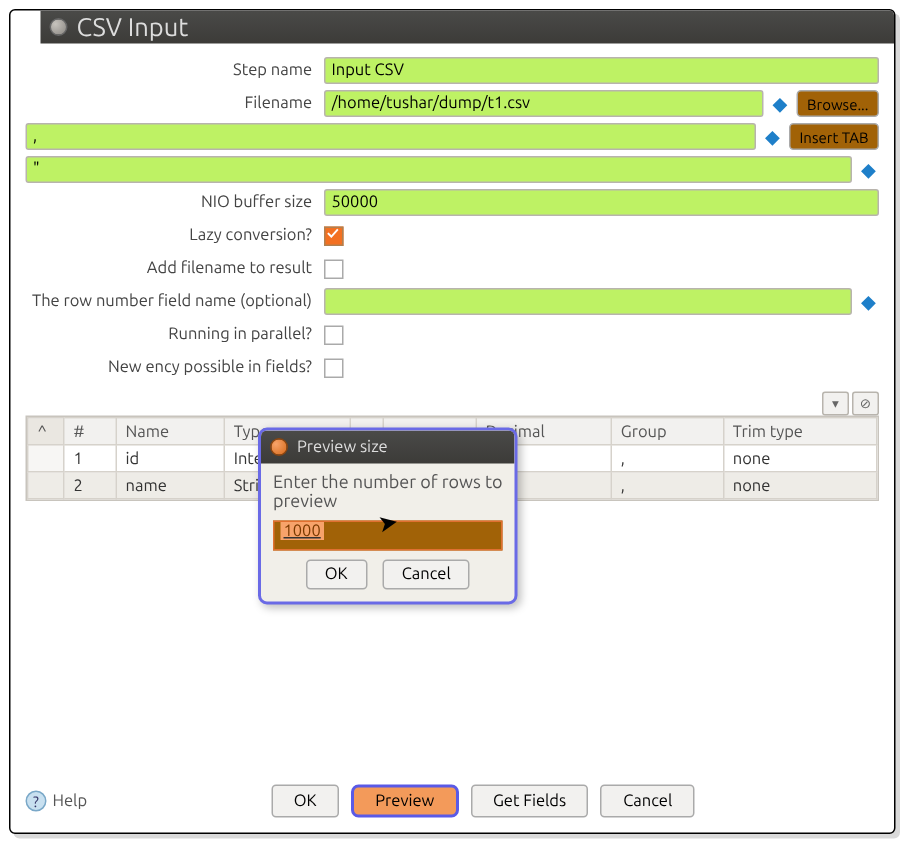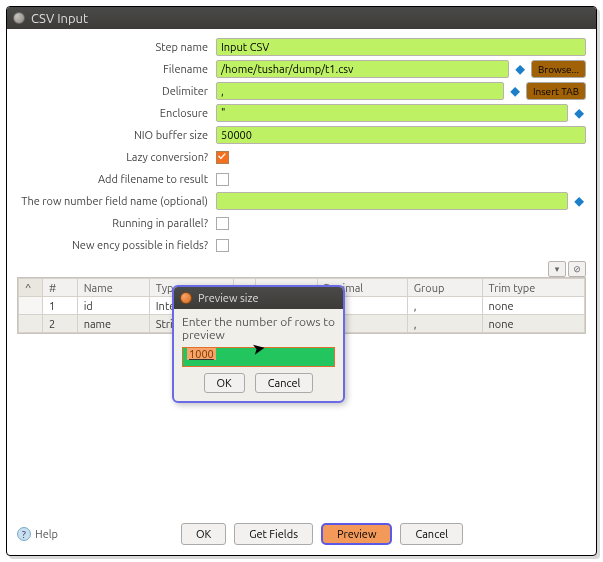--- a/index.html
+++ b/index.html
@@ -1,18 +1,18 @@
 <!DOCTYPE html>
 <html><head>
 <meta charset="utf-8">
 <style>
 * { box-sizing: border-box; margin: 0; padding: 0; font-family: "Ubuntu", "Segoe UI", sans-serif; }
 body { background: #fff; width: 603px; height: 562px; position: relative; overflow: hidden; font-size: 11px; color: #333; }
 .frame { position: absolute; top: 6px; left: 6px; right: 6px; bottom: 6px; border: 1px solid #000; border-radius: 4px; box-shadow: 3px 3px 0 rgba(0,0,0,0.15); background: #fff; overflow: hidden; }
-.titlebar { height: 22px; background: linear-gradient(#4a4a48,#3c3b38); display: flex; align-items: center; padding: 0 6px; gap: 6px; color: #ddd; font-size: 13px; }
+.titlebar { height: 22px; background: linear-gradient(#4a4a48,#3c3b38); display: flex; align-items: center; padding: 0 6px; gap: 6px; color: #ddd; font-size: 17px; margin-left: 20px; }
 .titlebar .dot { width: 12px; height: 12px; border-radius: 50%; background: radial-gradient(circle at 30% 30%, #c7c3bd, #8a8782); border: 1px solid #666; }
 .form { padding: 8px 10px 4px 10px; display: flex; flex-direction: column; gap: 2px; }
 .row { display: flex; align-items: center; gap: 4px; height: 20px; }
 .row label { width: 195px; text-align: right; color: #444; font-size: 11px; padding-right: 4px; }
 .row input[type=text] { flex: 1; border: 1px solid #b8b4ad; border-radius: 2px; height: 18px; padding: 0 4px; font-size: 11px; background: #bef264; }
 .row .diamond { width: 14px; text-align: center; color: #1e7fc9; font-size: 12px; font-weight: bold; }
 .row .btn { border: 1px solid #aaa; border-radius: 3px; background: #a16207; height: 18px; padding: 0 6px; font-size: 10px; }
 .chk { width: 13px; height: 13px; border: 1px solid #b08050; background: #fff; display: inline-block; position: relative; }
 .chk.checked { background: #f37021; }
 .chk.checked::after { content: "✓"; position: absolute; top: -2px; left: 1px; color: #fff; font-size: 11px; font-weight: bold; }
@@ -30,21 +30,21 @@
 .footer .help { display: flex; align-items: center; gap: 4px; color: #555; font-size: 11px; }
 .footer .help .q { width: 14px; height: 14px; border-radius: 50%; background: #c8e0f0; border: 1px solid #7aa8c8; color: #336; font-size: 10px; display: flex; align-items: center; justify-content: center; }
 .footer .btns { flex: 1; display: flex; justify-content: center; gap: 8px; }
 .fbtn { border: 1px solid #aaa; border-radius: 3px; background: #f2f1ef; height: 22px; padding: 0 14px; font-size: 11px; }
 .fbtn.hl { background: #f39a5a; border: 2px solid #5a5ae6; border-radius: 5px; }
 .modal { position: absolute; top: 278px; left: 165px; width: 173px; border: 2px solid #6a6ae6; border-radius: 6px; background: #f1efe9; box-shadow: 2px 2px 6px rgba(0,0,0,0.25); overflow: hidden; }
 .modal .mtitle { height: 22px; background: linear-gradient(#4a4a48,#3c3b38); display: flex; align-items: center; padding: 0 6px; gap: 6px; color: #ddd; font-size: 11px; }
 .modal .mtitle .mdot { width: 12px; height: 12px; border-radius: 50%; background: radial-gradient(circle at 30% 30%, #f7a36a, #d76a1a); border: 1px solid #8a4510; }
 .modal .mbody { padding: 6px 8px 8px 8px; display: flex; flex-direction: column; gap: 6px; }
 .modal .mbody .lbl { font-size: 12px; color: #555; }
-.modal .mbody .inp { border: 1px solid #e07030; background: #22c55e; height: 20px; padding: 0 4px; text-decoration: underline; }
+.modal .mbody .inp { border: 1px solid #e07030; background: #a16207; height: 20px; padding: 0 4px; text-decoration: underline; }
 .modal .mbody .inp span { background: #f7a36a; color: #7a3a00; padding: 0 2px; font-size: 11px; }
 .modal .mbtns { display: flex; justify-content: center; gap: 10px; }
 .modal .mbtns .fbtn { height: 20px; padding: 0 12px; }
 .cursor { position: absolute; top: 339px; left: 252px; font-size: 16px; color: #000; pointer-events: none; transform: rotate(-10deg); }
 </style>
 </head>
 <body>
 
 <div class="frame">
   <div class="titlebar">
@@ -57,27 +57,25 @@
       <label>Step name</label>
       <input type="text" value="Input CSV" style="">
     </div>
     <div class="row">
       <label>Filename</label>
       <input type="text" value="/home/tushar/dump/t1.csv" style="">
       <span class="diamond">◆</span>
       <button class="btn">Browse...</button>
     </div>
     <div class="row">
-      <label>Delimiter</label>
       <input type="text" value="," style="">
       <span class="diamond">◆</span>
       <button class="btn">Insert TAB</button>
     </div>
     <div class="row">
-      <label>Enclosure</label>
       <input type="text" value="&quot;" style="">
       <span class="diamond">◆</span>
     </div>
     <div class="row">
       <label>NIO buffer size</label>
       <input type="text" value="50000" style="">
     </div>
     <div class="row">
       <label>Lazy conversion?</label>
       <span class="chk checked"></span>
@@ -148,22 +146,22 @@
     </table>
   </div>
 
   <div class="footer">
     <div class="help">
       <span class="q">?</span>
       <span>Help</span>
     </div>
     <div class="btns">
       <button class="fbtn">OK</button>
+      <button class="fbtn hl">Preview</button>
       <button class="fbtn">Get Fields</button>
-      <button class="fbtn hl">Preview</button>
       <button class="fbtn">Cancel</button>
     </div>
   </div>
 
   <div class="modal">
     <div class="mtitle">
       <span class="mdot"></span>
       <span>Preview size</span>
     </div>
     <div class="mbody">

